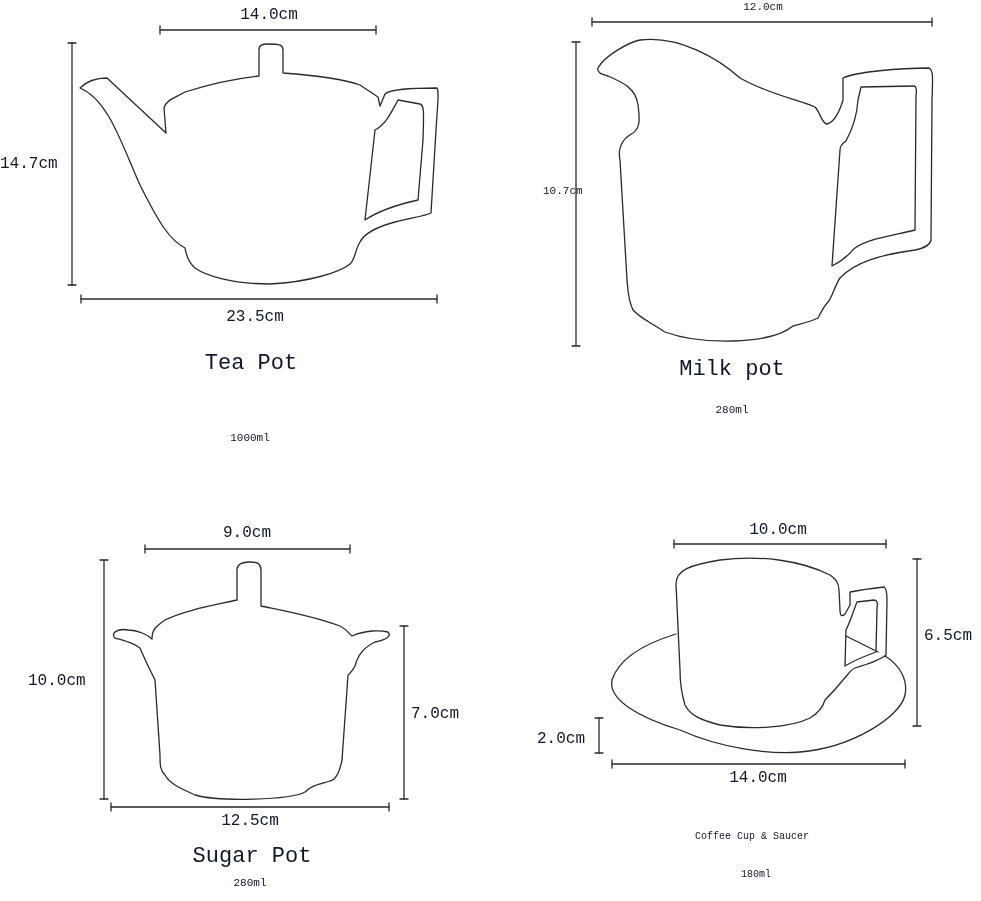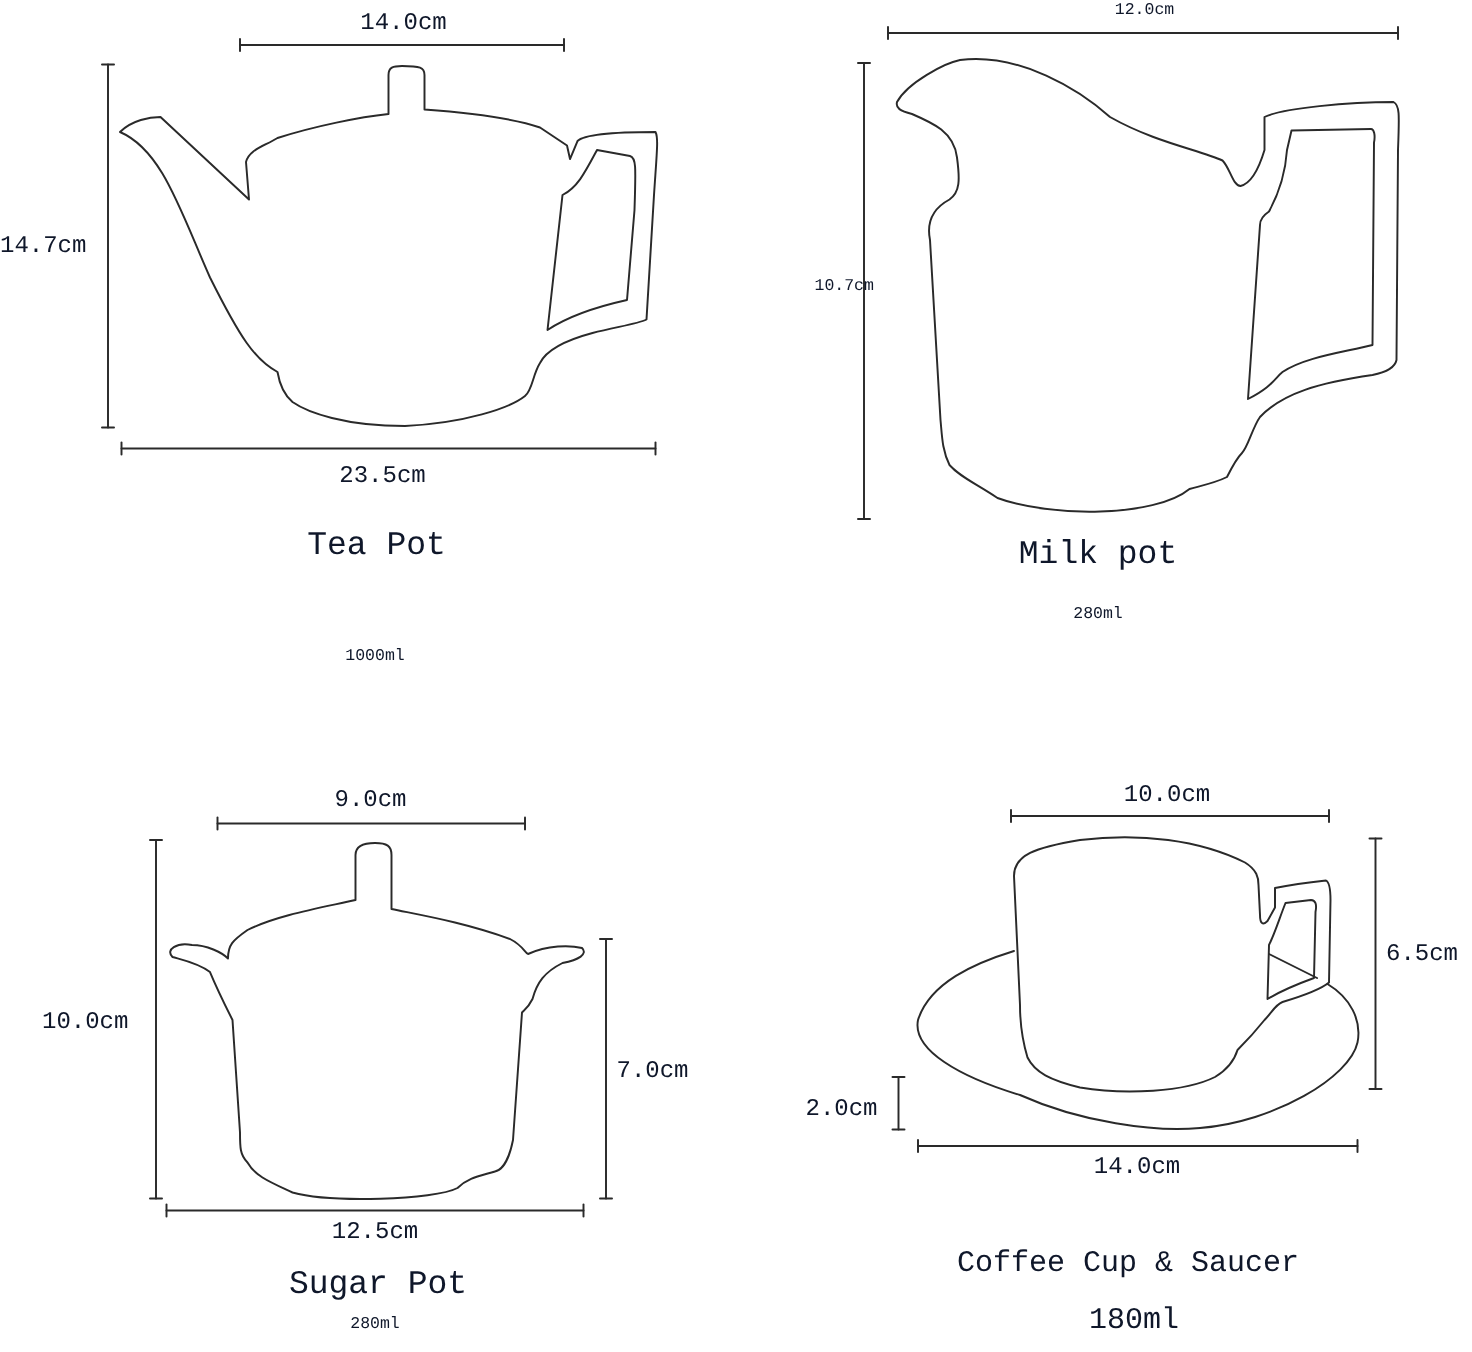--- a/index.html
+++ b/index.html
@@ -3,21 +3,21 @@
   <meta charset="utf-8">
   <style>
     html, body { margin: 0; padding: 0; background: #ffffff; }
     body { width: 981px; height: 901px; position: relative; overflow: hidden;
            font-family: "Liberation Sans", sans-serif; color: #1a1a1a; }
     svg.canvas { position: absolute; left: 0; top: 0; }
     .lbl { position: absolute; white-space: nowrap; font-family: Liberation Mono, monospace; color: #0f172a; }
     .dim { font-size: 16px; }
     .title-lg { font-size: 22px; text-align: right; }
     .cap { font-size: 11px; }
-    .small { font-size: 20px; }
+    .small { font-size: 10px; }
     .c { transform: translateX(-50%); }
   </style>
 </head>
 <body>
 
 <svg class="canvas" width="981" height="901" viewBox="0 0 981 901">
   <g fill="none" stroke="#2a2a2a" stroke-width="1.3" stroke-linejoin="round" stroke-linecap="round">
 
     <g>
       <path d="M 80 88 C 88 80, 100 78, 107 78 L 166 133 L 164 108 C 166 100, 175 98, 185 92

